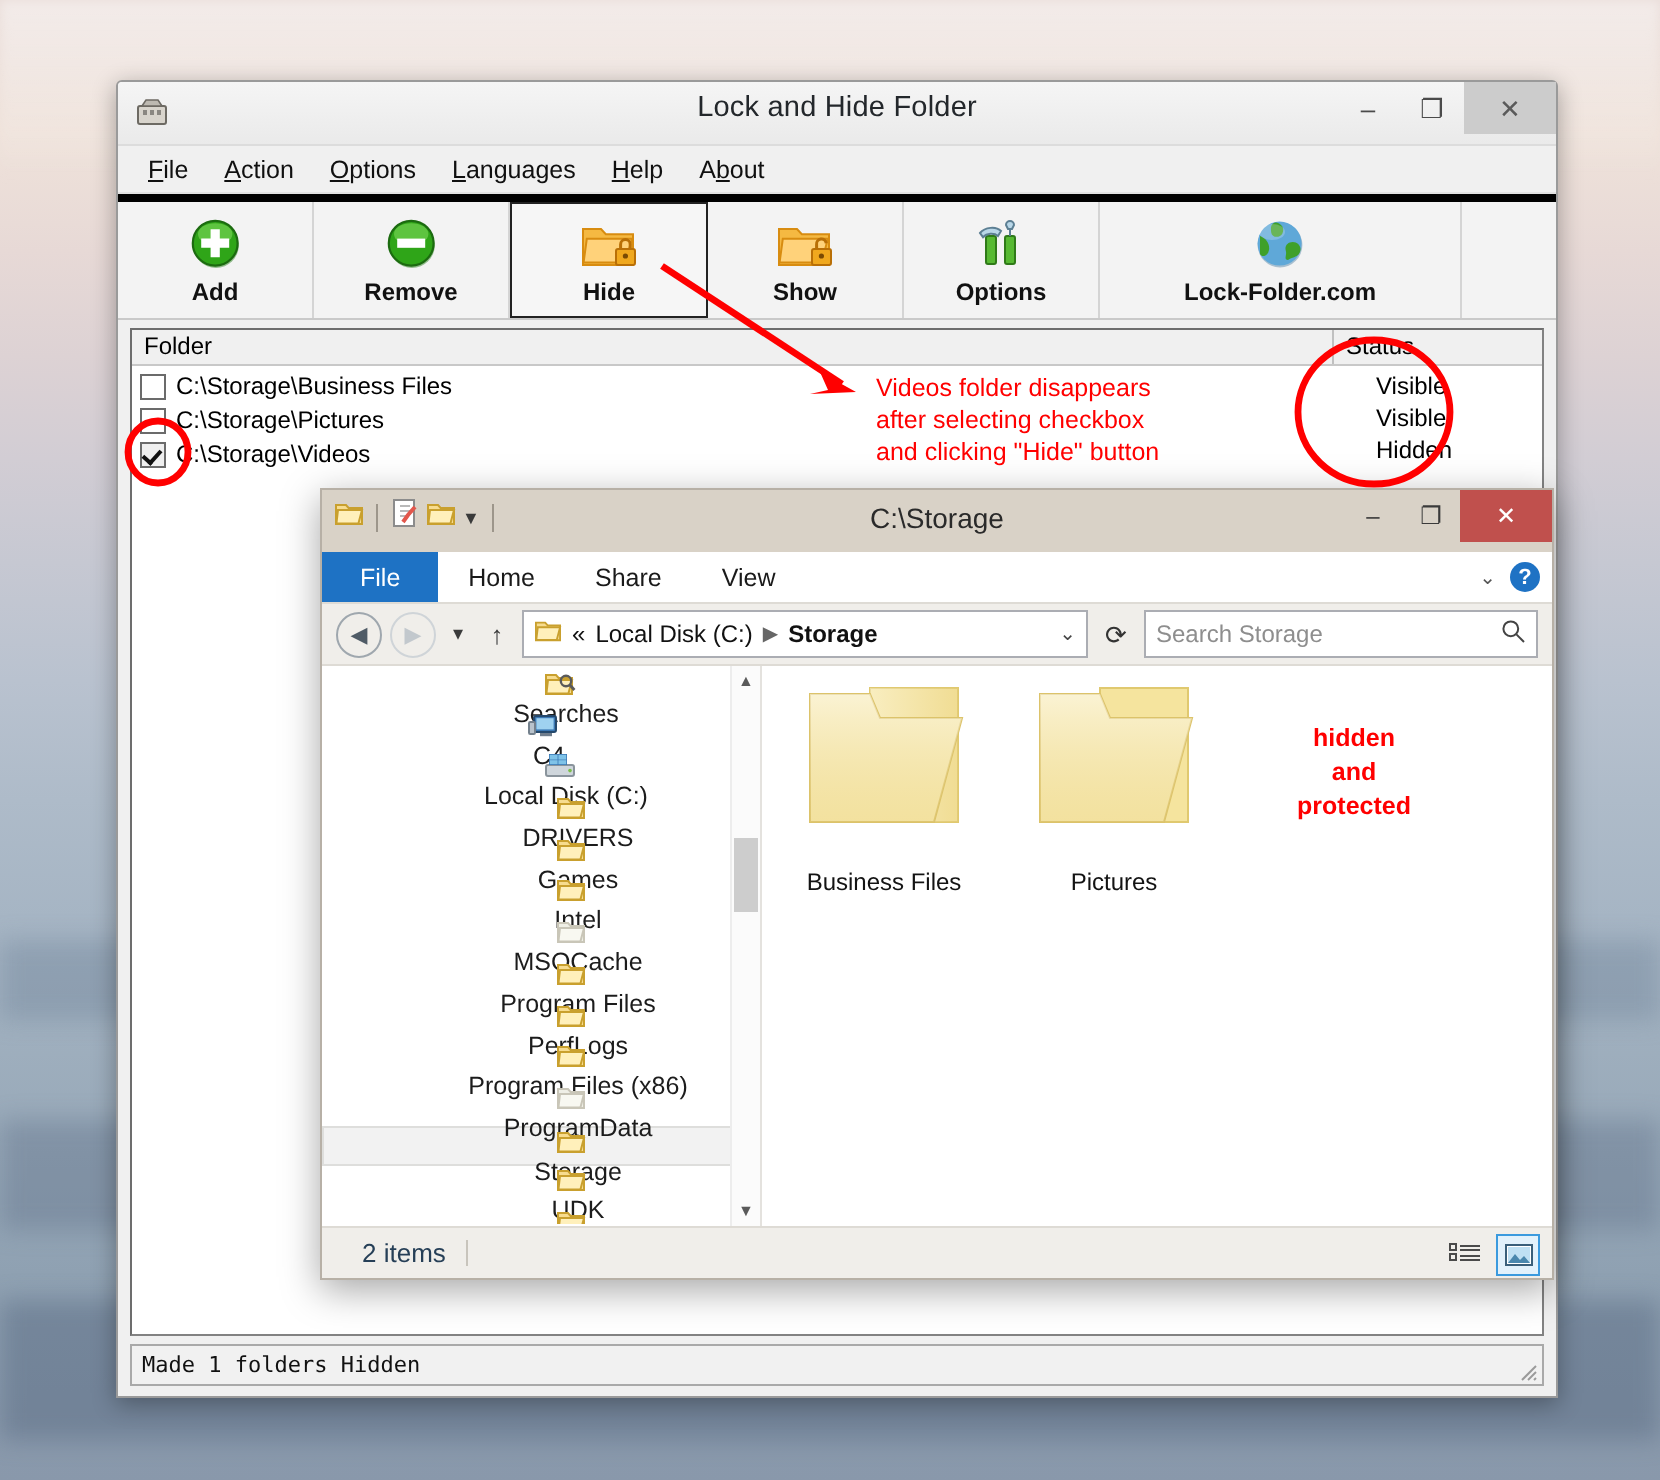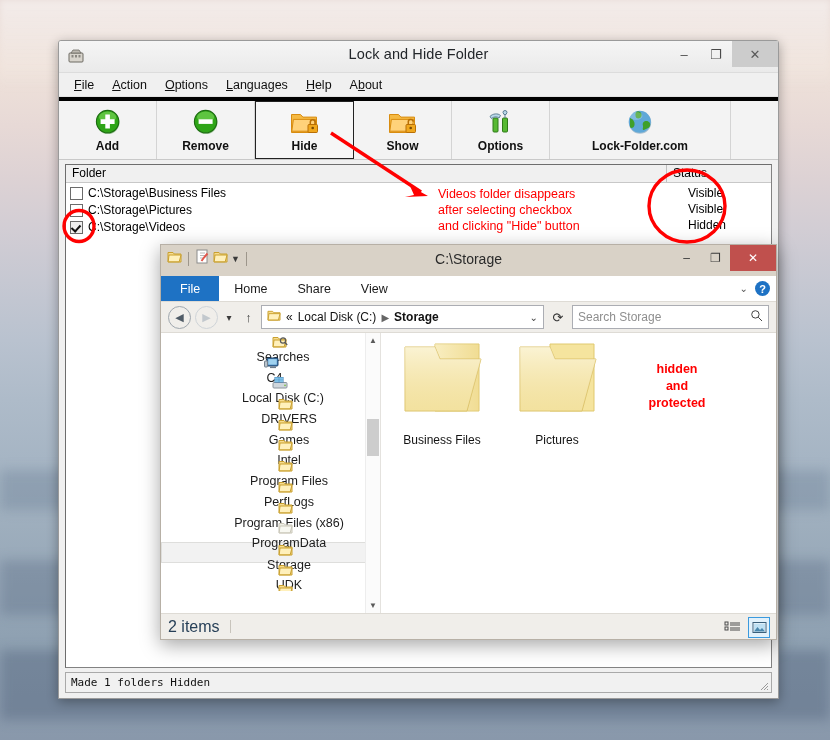--- a/index.html
+++ b/index.html
@@ -208,21 +208,21 @@
   #exp .vscroll .thumb{position:absolute;left:1px;right:1px;top:86px;height:37px;background:#cdcdcd;}
   #exp .files{flex:1;position:relative;background:#fff;padding:12px 0 0 14px;}
   #exp .fitem{
     position:absolute;width:110px;text-align:center;
     display:flex;flex-direction:column;align-items:center;
   }
   #exp .fname{margin-top:10px;font-size:12px;color:#131313;}
   
   #exp .estat{
     height:25px;flex:none;background:#f0eeea;border-top:1px solid #dedbd5;
-    display:flex;align-items:center;padding:0 7px;font-size:16px;color:#263f57;
+    display:flex;align-items:center;padding:0 20px;font-size:13px;color:#263f57;
     position:relative;
   }
   #exp .estat .sep{width:1px;height:13px;background:#c8c4bc;margin-left:10px;}
   #exp .viewbtns{position:absolute;right:6px;top:3px;display:flex;gap:6px;align-items:center;}
   #exp .vb{width:20px;height:19px;display:flex;align-items:center;justify-content:center;}
   #exp .vb.on{border:1px solid #3b9ade;background:#e2f1fb;}
 
   
   .anno{position:absolute;color:#ff0000;font-size:12.5px;line-height:15.5px;}
   #svg-anno{position:absolute;left:0;top:0;width:830px;height:740px;pointer-events:none;}
@@ -510,20 +510,27 @@
                 <path d="M2 5h12l-1.8 6.8H1.2z" fill="#fff0bb" stroke="#c9a02e"></path>
               </svg></span>
           <span>Games</span>
         </div>
         <div class="nitem" style="padding-left:51px;">
           <span class="ico"><svg width="16" height="14" viewBox="0 0 16 14">
                 <path d="M1 2.5h5l1.3 1.5H14v8H1z" fill="#f7dc8f" stroke="#c9a02e"></path>
                 <path d="M2 5h12l-1.8 6.8H1.2z" fill="#fff0bb" stroke="#c9a02e"></path>
               </svg></span>
           <span>Intel</span>
+        </div>
+        <div class="nitem" style="padding-left:51px;">
+          <span class="ico"><svg width="16" height="14" viewBox="0 0 16 14">
+                <path d="M1 2.5h5l1.3 1.5H14v8H1z" fill="#efefe6" stroke="#c9c6b8"></path>
+                <path d="M2 5h12l-1.8 6.8H1.2z" fill="#f8f8f1" stroke="#c9c6b8"></path>
+              </svg></span>
+          <span>MSOCache</span>
         </div>
         <div class="nitem" style="padding-left:51px;">
           <span class="ico"><svg width="16" height="14" viewBox="0 0 16 14">
                 <path d="M1 2.5h5l1.3 1.5H14v8H1z" fill="#f7dc8f" stroke="#c9a02e"></path>
                 <path d="M2 5h12l-1.8 6.8H1.2z" fill="#fff0bb" stroke="#c9a02e"></path>
               </svg></span>
           <span>Program Files</span>
         </div>
         <div class="nitem" style="padding-left:51px;">
           <span class="ico"><svg width="16" height="14" viewBox="0 0 16 14">

